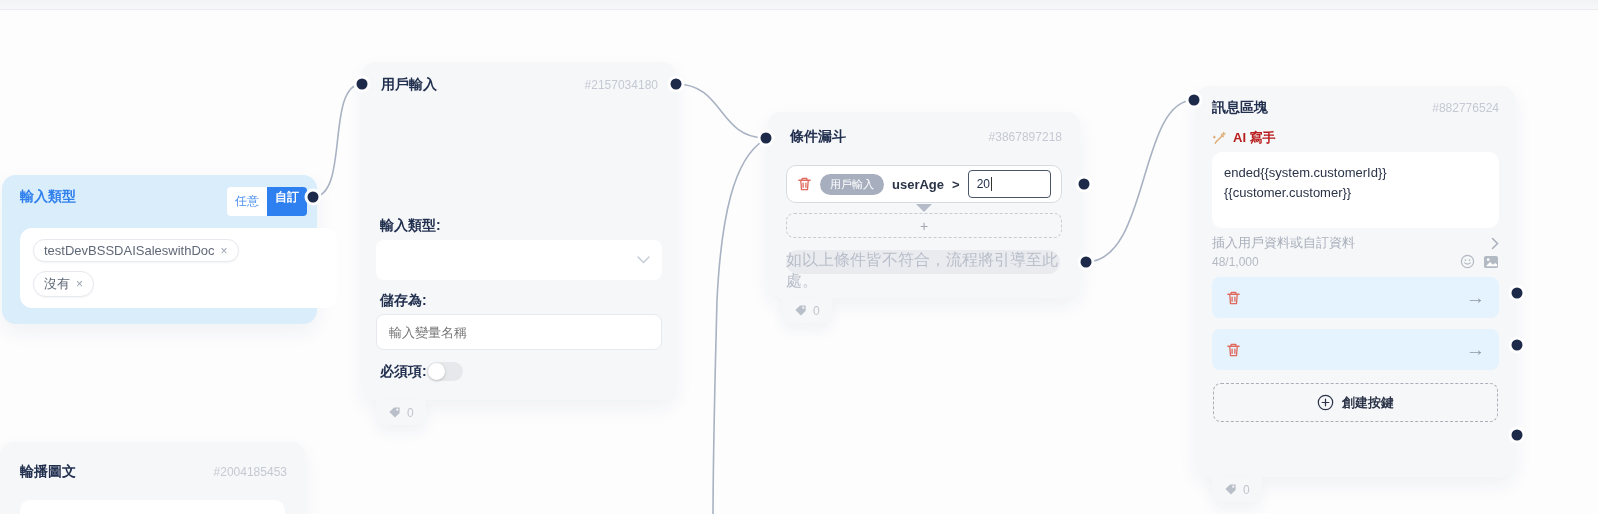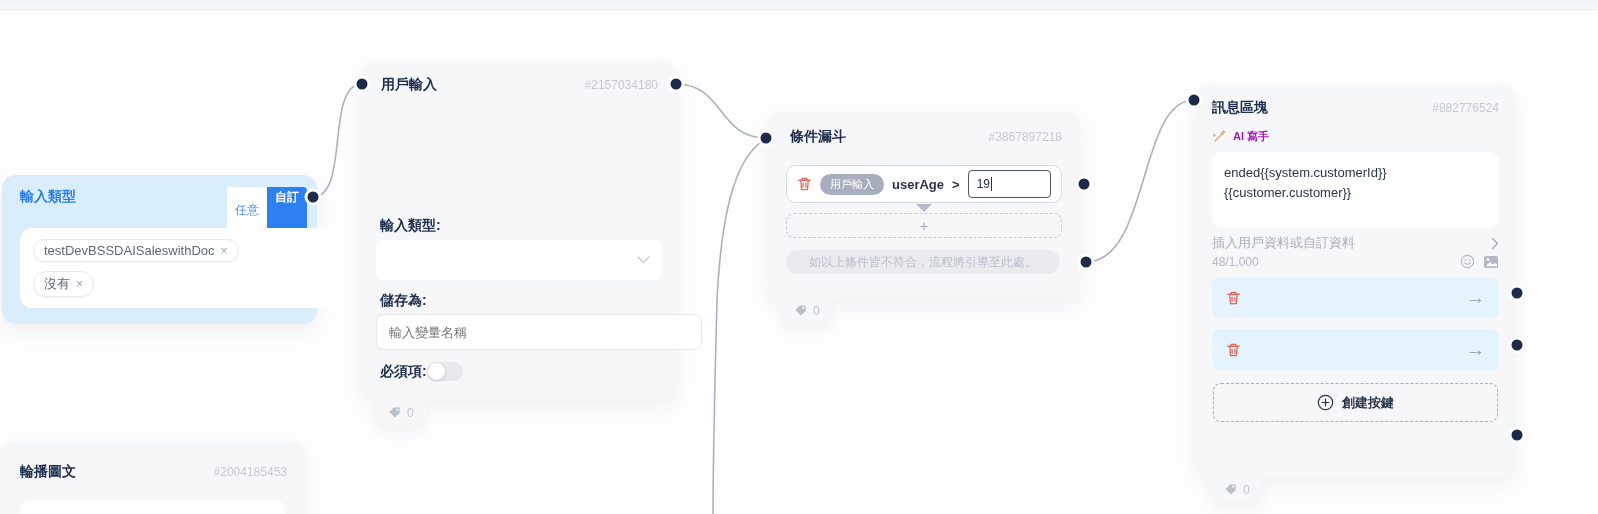--- a/index.html
+++ b/index.html
@@ -20,21 +20,21 @@
   .node-id { position:absolute; font-size:12px; color:#c4c9d3; }
 
   .port { position:absolute; width:11px; height:11px; border-radius:50%;
     background:#1e2a4a; box-shadow:0 0 0 3px rgba(255,255,255,.95);
     transform:translate(-50%,-50%); z-index:6; }
 
   
   .kw-card { background:#d9edfb; }
   .kw-title { color:#2f80ed !important; }
   .seg { position:absolute; display:flex; font-size:12px; line-height:21px; }
-  .seg-any { background:#fff; color:#4a90f0; padding:13px 8px; border-radius:4px 0 0 4px; }
+  .seg-any { background:#fff; color:#4a90f0; padding:4px 8px; border-radius:4px 0 0 4px; }
   .seg-custom { background:#2e7ff0; color:#fff; padding:0 8px; border-radius:0 4px 4px 0; font-weight:bold; }
   .kw-box { position:absolute; background:#fff; border-radius:12px; }
   .kw-tag { position:absolute; display:inline-flex; align-items:center; gap:6px;
     background:#fff; border:1px solid #e6e9ee; box-shadow:0 1px 2px rgba(40,50,80,.05);
     border-radius:14px; padding:3px 10px; font-size:13px; color:#5f6877; }
   .kw-x { color:#9aa3b1; font-size:12px; }
 
   .field-label { position:absolute; font-size:14px; font-weight:bold; color:#22304f; }
   .white-area { position:absolute; background:#fff; border-radius:10px; }
   .placeholder { color:#b6c3e2; font-size:13px; }
@@ -59,25 +59,25 @@
   .cond-var { font-size:13px; font-weight:bold; color:#2a3347; }
   .cond-op { font-size:13px; font-weight:bold; color:#2a3347; }
   .cond-input { flex:1; height:28px; border:1px solid #4a5568; border-radius:4px; background:#fff;
     display:flex; align-items:center; padding:0 8px; font-size:12px; color:#22304f; }
   .caret-bar { display:inline-block; width:1px; height:14px; background:#333; margin-left:1px; }
   .tri-down { position:absolute; width:0; height:0; border-left:8px solid transparent;
     border-right:8px solid transparent; border-top:8px solid #b6bcc7; }
   .dashed-add { position:absolute; border:1px dashed #c7ccd4; border-radius:8px;
     display:flex; align-items:center; justify-content:center; font-size:14px; color:#a0a7b2; }
   .fallback-pill { position:absolute; background:#e9ebef; border-radius:13px;
-    display:flex; align-items:center; justify-content:center; font-size:12px; color:#b9bfca; }
+    display:flex; justify-content:center; font-size:16px; color:#b9bfca; }
 
   
   .ai-row { position:absolute; display:flex; align-items:center; gap:6px;
-    font-size:11px; font-weight:bold; color:#a21caf; }
+    font-size:13px; font-weight:bold; color:#b91c1c; }
   .msg-text { font-size:13px; color:#2a3347; line-height:1.55; }
   .insert-row { position:absolute; display:flex; align-items:center; justify-content:space-between;
     font-size:13px; color:#a9afbb; }
   .count-row { position:absolute; display:flex; align-items:center; justify-content:space-between;
     font-size:12px; color:#b4bac4; }
   .icon-pair { display:flex; gap:8px; align-items:center; }
   .blue-row { position:absolute; background:#e4f3fd; border-radius:8px;
     display:flex; align-items:center; justify-content:space-between; padding:0 14px; }
   .arrow-glyph { font-size:19px; color:#8d97a8; line-height:1; }
   .create-btn { position:absolute; border:1.5px dashed #a9aeb8; border-radius:8px;
@@ -119,21 +119,21 @@
   <div class="node" style="left:362px; top:62px; width:314px; height:338px;">
     <div class="node-title" style="left:19px; top:14px;">用戶輸入</div>
     <div class="node-id" style="right:18px; top:16px;">#2157034180</div>
     <div class="field-label" style="left:18px; top:155px;">輸入類型:</div>
     <div class="select-box" style="left:14px; top:178px; width:286px; height:40px;">
       <svg class="ic" width="13" height="8" viewBox="0 0 13 8">
         <path d="M1 1 L6.5 6.5 L12 1" stroke="#c6ccd6" stroke-width="1.5" fill="none" stroke-linecap="round"></path>
       </svg>
     </div>
     <div class="field-label" style="left:18px; top:230px;">儲存為:</div>
-    <div style="position:absolute; left:14px; top:252px; width:326px; height:36px;">
+    <div style="position:absolute; left:14px; top:252px; width:286px; height:36px;">
       <input class="text-input" style="height: 36px;" placeholder="輸入變量名稱">
     </div>
     <div class="req-row" style="left:18px; top:300px;">
       <span class="field-label" style="position:static;">必須項:</span>
       <div class="toggle">
           <div class="knob"></div>
         </div>
     </div>
     <div class="badge" style="left:14px; top:338px;">
       <svg class="ic" width="13" height="13" viewBox="0 0 14 14">
@@ -149,21 +149,21 @@
     <div class="node-id" style="right:18px; top:18px;">#3867897218</div>
 
     <div class="cond-row" style="left:18px; top:53px; width:276px; height:38px;">
       <svg class="ic" width="15" height="16" viewBox="0 0 16 17">
         <path d="M2 4.5 H14 M5.5 4.5 V2.5 H10.5 V4.5 M4 4.5 L4.8 14.5 H11.2 L12 4.5 M6.5 7.5 V12 M9.5 7.5 V12" stroke="#e0685c" stroke-width="1.4" fill="none" stroke-linecap="round" stroke-linejoin="round"></path>
       </svg>
       <span class="src-pill">用戶輸入</span>
       <span class="cond-var">userAge</span>
       <span class="cond-op">&gt;</span>
       <div class="cond-input">
-        <span>19</span>
+        <span>20</span>
         <span class="caret-bar"></span>
       </div>
     </div>
     <div class="tri-down" style="left:148px; top:92px;"></div>
 
     <div class="dashed-add" style="left:18px; top:101px; width:276px; height:25px;">
       <span>+</span>
     </div>
 
     <div class="fallback-pill" style="left:18px; top:138px; width:274px; height:24px;">

